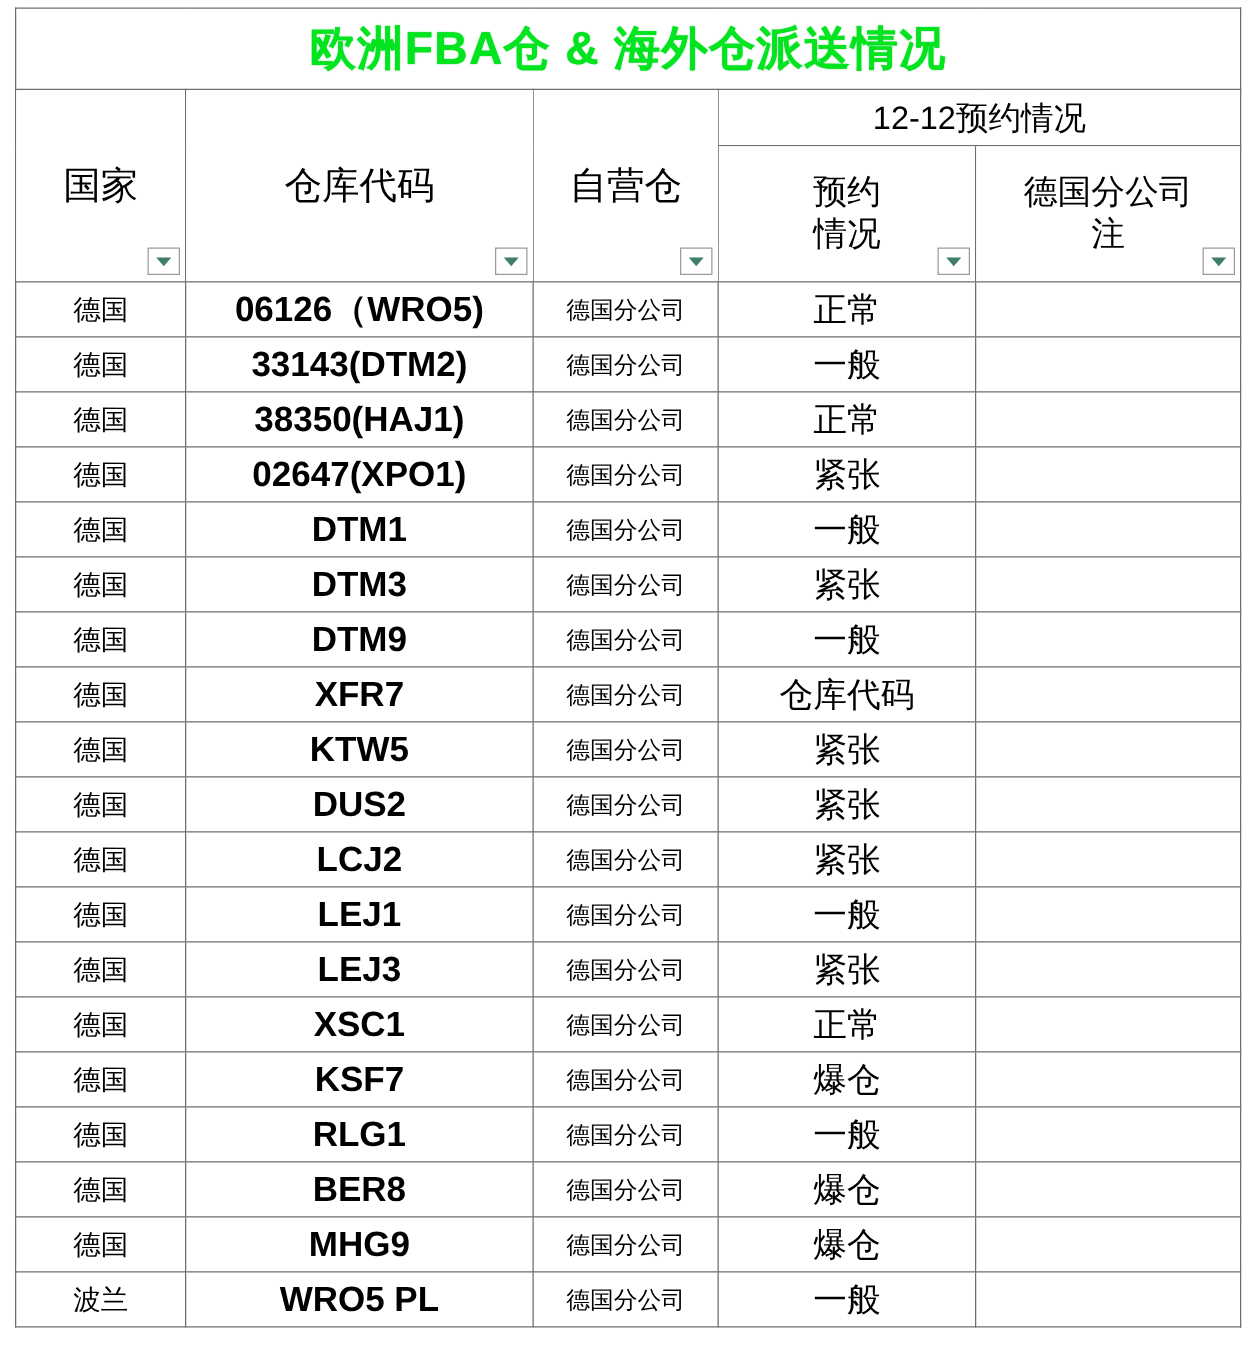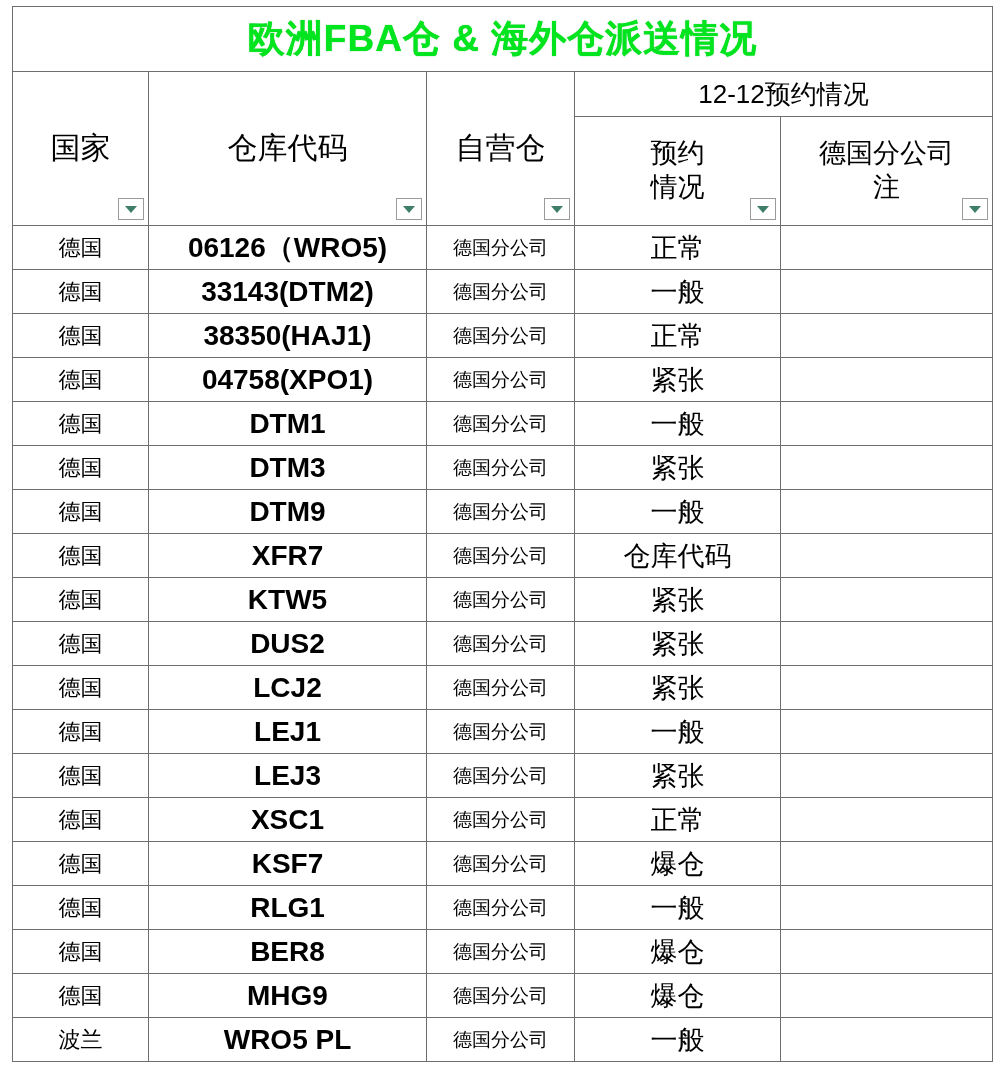--- a/index.html
+++ b/index.html
@@ -183,21 +183,21 @@
         </tr>
         <tr>
           <td class="row-cell country-cell">德国</td>
           <td class="row-cell code-cell">38350(HAJ1)</td>
           <td class="row-cell self-cell">德国分公司</td>
           <td class="row-cell status-cell">正常</td>
           <td class="row-cell note-cell"></td>
         </tr>
         <tr>
           <td class="row-cell country-cell">德国</td>
-          <td class="row-cell code-cell">04758(XPO1)</td>
+          <td class="row-cell code-cell">02647(XPO1)</td>
           <td class="row-cell self-cell">德国分公司</td>
           <td class="row-cell status-cell">紧张</td>
           <td class="row-cell note-cell"></td>
         </tr>
         <tr>
           <td class="row-cell country-cell">德国</td>
           <td class="row-cell code-cell">DTM1</td>
           <td class="row-cell self-cell">德国分公司</td>
           <td class="row-cell status-cell">一般</td>
           <td class="row-cell note-cell"></td>

